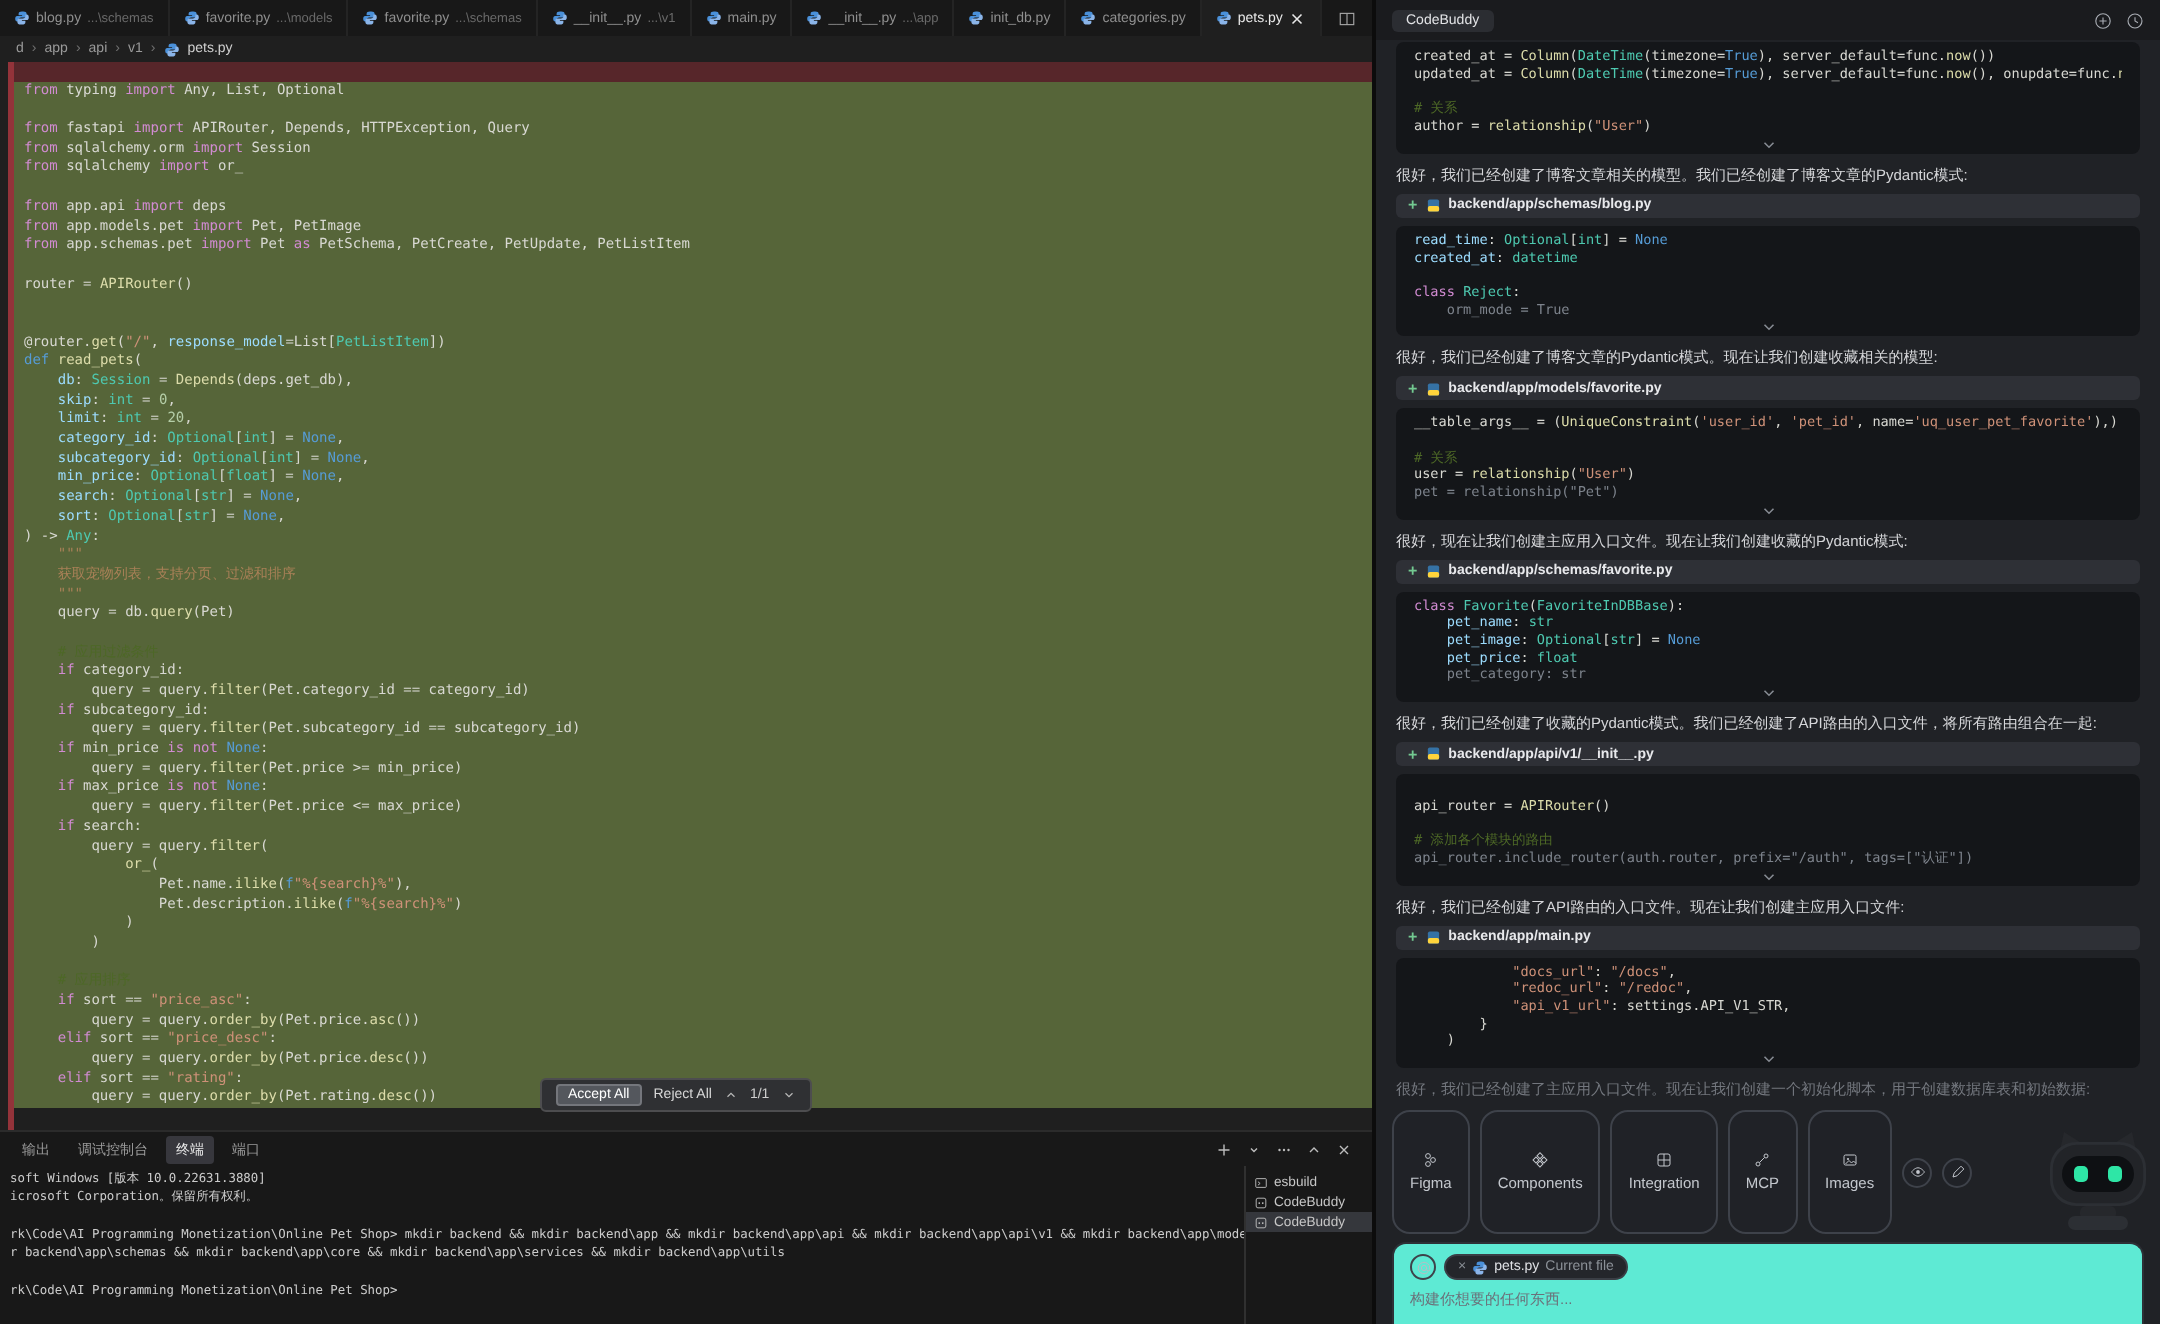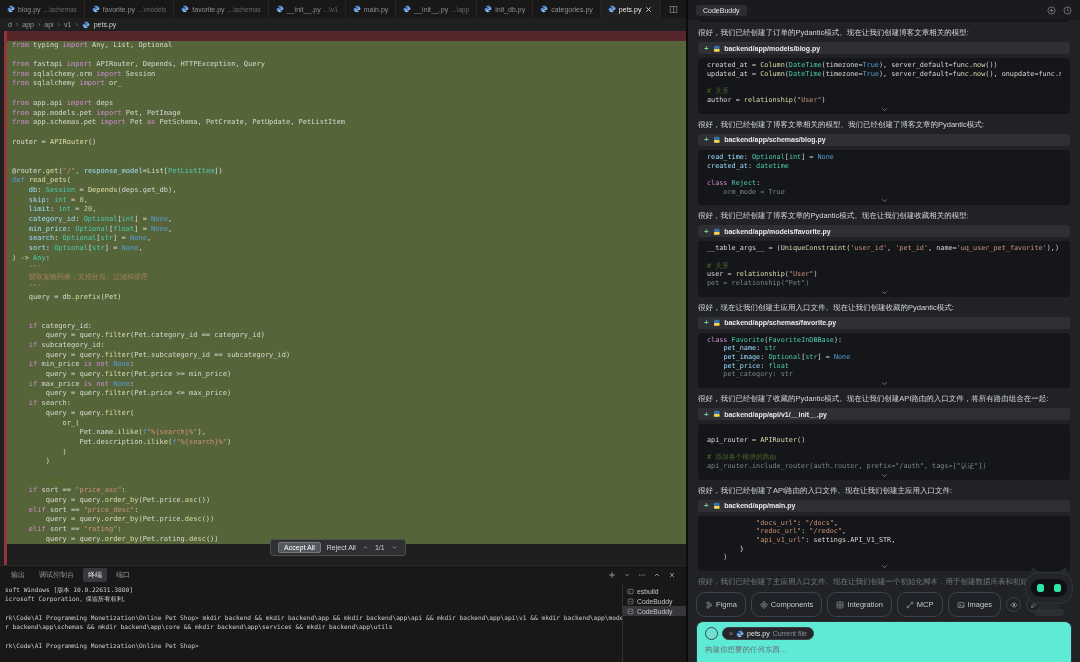--- a/index.html
+++ b/index.html
@@ -77,22 +77,22 @@
   .fplus { color:#73c991; font-weight:bold; font-size:8px; }
   .fcard .ic svg { width:7.5px; height:7.5px; }
   .cblock { background:#141619; border-radius:4px; margin:2px 0; padding:3px 9px 0;
     font-family:"DejaVu Sans Mono","Liberation Mono",monospace; font-size:6.8px; }
   .chl { height:8.7px; line-height:8.7px; white-space:pre; color:#d4d4d4; overflow:hidden; }
   .chev { display:flex; justify-content:center; align-items:center; height:9px; color:#878c94; cursor:pointer; }
   .chev svg { width:9px; height:9px; }
 
   .chatfoot { padding:3px 8px 0; position:relative; }
   .chips { display:flex; gap:5px; align-items:center; margin-bottom:4px; }
-  .chip { display:inline-flex; align-items:center; gap:3px; border:1px solid #3e424a; border-radius:9px; padding:7px 8px;
-    font-size:7.5px; color:#c3c7cd; background:#202227; cursor:pointer; white-space:nowrap; }
+  .chip { display:inline-flex; align-items:center; gap:3px; border:1px solid #3e424a; border-radius:9px; padding:20px 8px;
+    font-size:7.5px; color:#c3c7cd; background:#202227; cursor:pointer; white-space:nowrap;flex-direction:column; }
   .chip .ic svg { width:8px; height:8px; }
   .chipbtn { width:15px; height:15px; border:1px solid #3e424a; border-radius:50%; display:flex; align-items:center;
     justify-content:center; color:#c3c7cd; cursor:pointer; background:#202227; }
   .chipbtn svg { width:8px; height:8px; }
   .inputbox { background:#5eead4; border:1px solid #2d3036; border-bottom:none; border-radius:7px 7px 0 0; padding:5px 8px; height:41px; }
   .inputrow { display:flex; align-items:center; gap:4px; margin-bottom:5px; }
   .atbtn { width:13px; height:13px; border:1px solid #3e424a; border-radius:50%; display:flex; align-items:center;
     justify-content:center; color:#b9bdc4; cursor:pointer; }
   .atbtn svg { width:8px; height:8px; }
   .ctxchip { display:inline-flex; align-items:center; gap:3px; border:1px solid #3a3e45; background:#24262b; border-radius:8px;
@@ -250,28 +250,29 @@
           <div class="cl">&nbsp;</div>
           <div class="cl"><span class="tk-n">router = </span><span class="tk-f">APIRouter</span><span class="tk-n">()</span></div>
           <div class="cl">&nbsp;</div>
           <div class="cl">&nbsp;</div>
           <div class="cl"><span class="tk-n">@router.</span><span class="tk-f">get</span><span class="tk-n">(</span><span class="tk-s">"/"</span><span class="tk-n">, </span><span class="tk-v">response_model</span><span class="tk-n">=List[</span><span class="tk-t">PetListItem</span><span class="tk-n">])</span></div>
           <div class="cl"><span class="tk-b">def</span><span class="tk-n"> </span><span class="tk-f">read_pets</span><span class="tk-n">(</span></div>
           <div class="cl"><span class="tk-n">    </span><span class="tk-v">db</span><span class="tk-n">: </span><span class="tk-t">Session</span><span class="tk-n"> = </span><span class="tk-f">Depends</span><span class="tk-n">(deps.get_db),</span></div>
           <div class="cl"><span class="tk-n">    </span><span class="tk-v">skip</span><span class="tk-n">: </span><span class="tk-t">int</span><span class="tk-n"> = </span><span class="tk-m">0</span><span class="tk-n">,</span></div>
           <div class="cl"><span class="tk-n">    </span><span class="tk-v">limit</span><span class="tk-n">: </span><span class="tk-t">int</span><span class="tk-n"> = </span><span class="tk-m">20</span><span class="tk-n">,</span></div>
           <div class="cl"><span class="tk-n">    </span><span class="tk-v">category_id</span><span class="tk-n">: </span><span class="tk-t">Optional</span><span class="tk-n">[</span><span class="tk-t">int</span><span class="tk-n">] = </span><span class="tk-b">None</span><span class="tk-n">,</span></div>
+          <div class="cl"><span class="tk-n">    </span><span class="tk-v">subcategory_id</span><span class="tk-n">: </span><span class="tk-t">Optional</span><span class="tk-n">[</span><span class="tk-t">int</span><span class="tk-n">] = </span><span class="tk-b">None</span><span class="tk-n">,</span></div>
           <div class="cl"><span class="tk-n">    </span><span class="tk-v">min_price</span><span class="tk-n">: </span><span class="tk-t">Optional</span><span class="tk-n">[</span><span class="tk-t">float</span><span class="tk-n">] = </span><span class="tk-b">None</span><span class="tk-n">,</span></div>
           <div class="cl"><span class="tk-n">    </span><span class="tk-v">search</span><span class="tk-n">: </span><span class="tk-t">Optional</span><span class="tk-n">[</span><span class="tk-t">str</span><span class="tk-n">] = </span><span class="tk-b">None</span><span class="tk-n">,</span></div>
           <div class="cl"><span class="tk-n">    </span><span class="tk-v">sort</span><span class="tk-n">: </span><span class="tk-t">Optional</span><span class="tk-n">[</span><span class="tk-t">str</span><span class="tk-n">] = </span><span class="tk-b">None</span><span class="tk-n">,</span></div>
           <div class="cl"><span class="tk-n">) -&gt; </span><span class="tk-t">Any</span><span class="tk-n">:</span></div>
           <div class="cl"><span class="tk-doc">    """</span></div>
           <div class="cl"><span class="tk-doc">    获取宠物列表，支持分页、过滤和排序</span></div>
           <div class="cl"><span class="tk-doc">    """</span></div>
-          <div class="cl"><span class="tk-n">    query = db.</span><span class="tk-f">prefix</span><span class="tk-n">(Pet)</span></div>
+          <div class="cl"><span class="tk-n">    query = db.</span><span class="tk-f">query</span><span class="tk-n">(Pet)</span></div>
           <div class="cl">&nbsp;</div>
           <div class="cl"><span class="tk-c">    # 应用过滤条件</span></div>
           <div class="cl"><span class="tk-k">    if</span><span class="tk-n"> category_id:</span></div>
           <div class="cl"><span class="tk-n">        query = query.</span><span class="tk-f">filter</span><span class="tk-n">(Pet.category_id == category_id)</span></div>
           <div class="cl"><span class="tk-k">    if</span><span class="tk-n"> subcategory_id:</span></div>
           <div class="cl"><span class="tk-n">        query = query.</span><span class="tk-f">filter</span><span class="tk-n">(Pet.subcategory_id == subcategory_id)</span></div>
           <div class="cl"><span class="tk-k">    if</span><span class="tk-n"> min_price </span><span class="tk-k">is</span><span class="tk-n"> </span><span class="tk-k">not</span><span class="tk-n"> </span><span class="tk-b">None</span><span class="tk-n">:</span></div>
           <div class="cl"><span class="tk-n">        query = query.</span><span class="tk-f">filter</span><span class="tk-n">(Pet.price &gt;= min_price)</span></div>
           <div class="cl"><span class="tk-k">    if</span><span class="tk-n"> max_price </span><span class="tk-k">is</span><span class="tk-n"> </span><span class="tk-k">not</span><span class="tk-n"> </span><span class="tk-b">None</span><span class="tk-n">:</span></div>
           <div class="cl"><span class="tk-n">        query = query.</span><span class="tk-f">filter</span><span class="tk-n">(Pet.price &lt;= max_price)</span></div>
@@ -512,21 +513,21 @@
           <div class="chl"><span class="tk-n">    </span><span class="tk-v">pet_price</span><span class="tk-n">: </span><span class="tk-t">float</span></div>
           <div class="chl"><span class="tk-dim">    pet_category: str</span></div>
           <div class="chev">
             <span class="ic">
               <svg viewBox="0 0 16 16">
                 <path d="M4 6l4 4 4-4" fill="none" stroke="currentColor" stroke-width="1.4"></path>
               </svg>
             </span>
           </div>
         </div>
-        <div class="mtext">很好，我们已经创建了收藏的Pydantic模式。现在让我们创建API路由的入口文件，将所有路由组合在一起:</div>
+        <div class="mtext">很好，我们已经创建了收藏的Pydantic模式。我们已经创建了API路由的入口文件，将所有路由组合在一起:</div>
         <div class="fcard">
           <span class="fplus">+</span>
           <span class="ic fico">
             <svg viewBox="0 0 16 16">
               <rect x="2" y="1.5" width="12" height="13" rx="2" fill="#3572A5"></rect>
               <rect x="2" y="8.5" width="12" height="6" rx="2" fill="#ffd43b"></rect>
             </svg>
           </span>
           <span class="fpath">backend/app/api/v1/__init__.py</span>
         </div>

